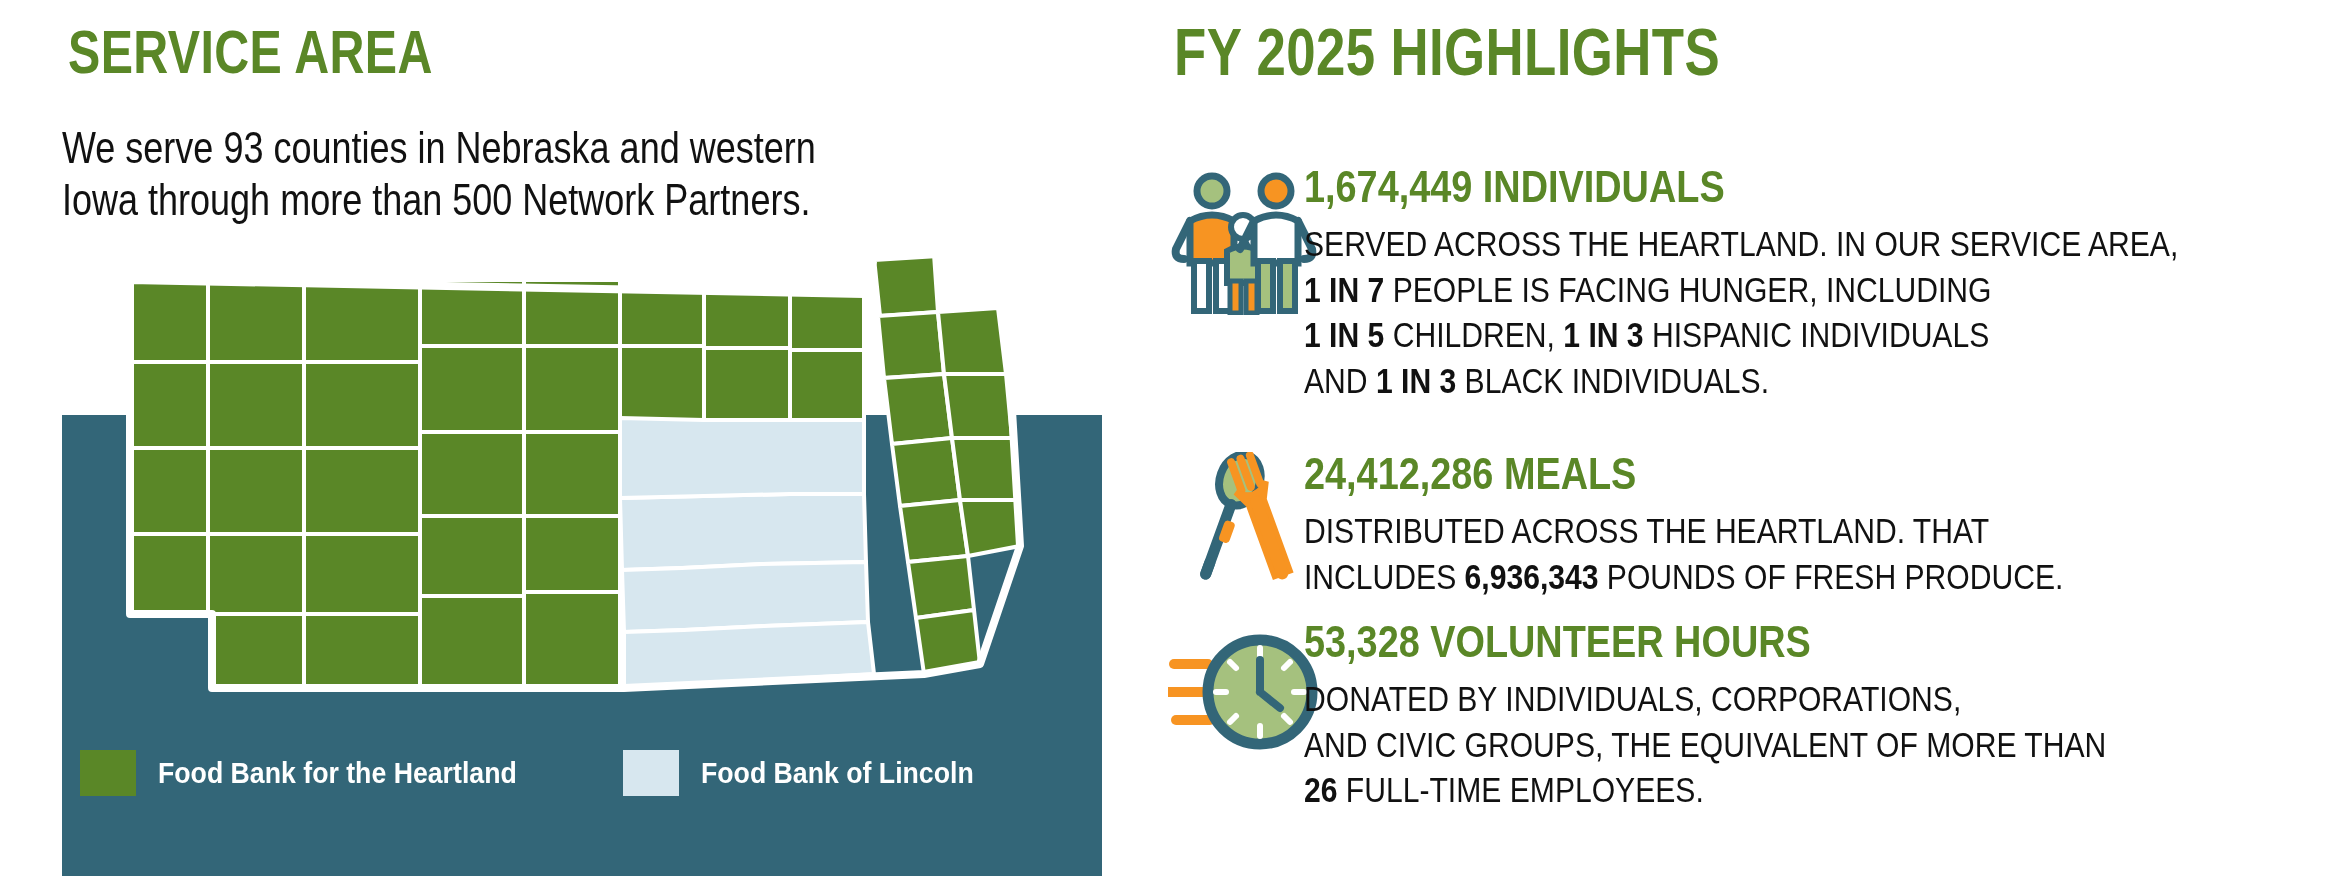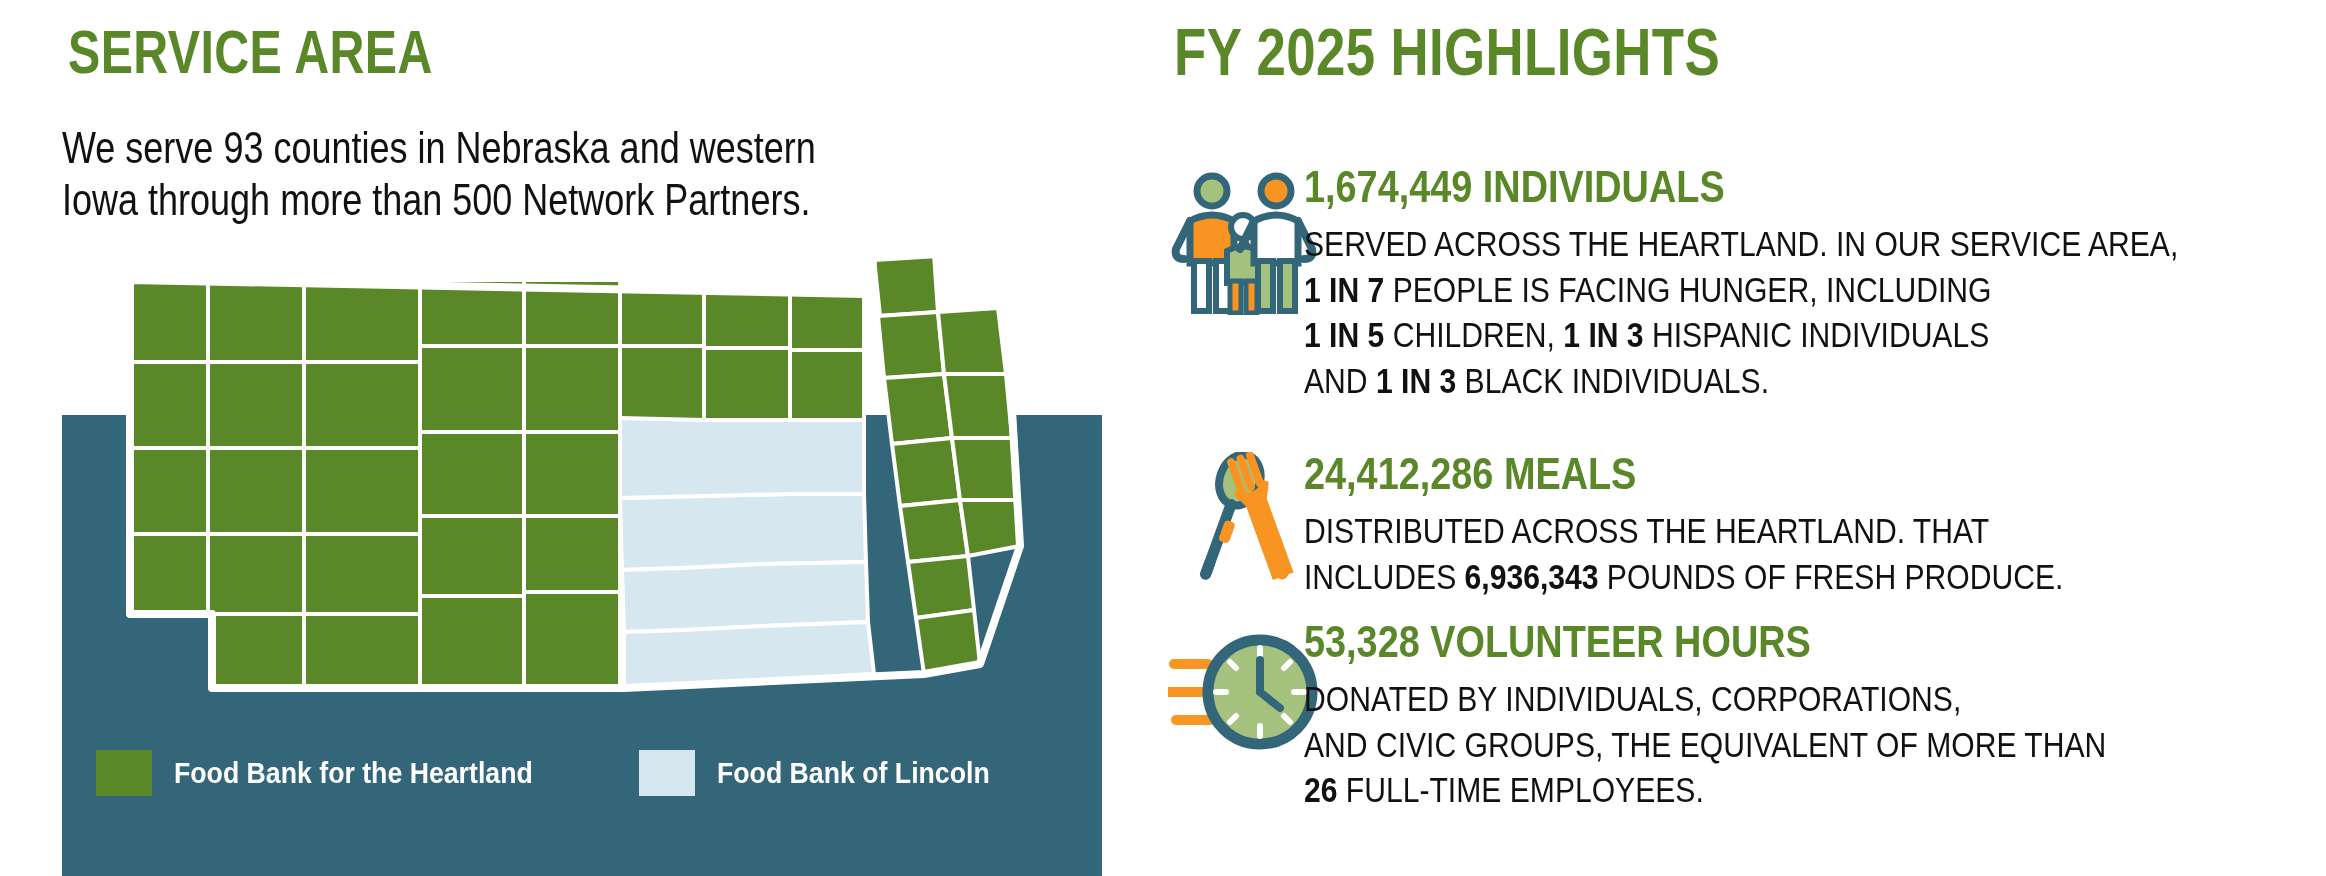--- a/index.html
+++ b/index.html
@@ -29,21 +29,21 @@
   .map-panel {
     position:absolute; left:62px; top:415px;
     width:1040px; height:461px;
     background:#336678;
   }
 
   .map-wrap { position:absolute; left:62px; top:250px; width:1040px; height:460px; }
   .map-svg { display:block; width:1040px; height:460px; }
 
   
-  .legend { position:absolute; left:96px; top:750px; width:960px; height:56px; }
+  .legend { position:absolute; left:80px; top:750px; width:960px; height:56px; }
   .legend-item { position:absolute; top:0; display:flex; align-items:center; }
   .legend-item.first { left:0px; }
   .legend-item.second { left:530px;margin-left:13px; }
   .legend-swatch { width:56px; height:46px; flex:0 0 auto; }
   .sw-green { background:#5a8727; }
   .sw-blue  { background:#d7e7ef; }
   .legend-label {
     margin-left:22px; color:#ffffff; font-size:29px; font-weight:bold;
     white-space:nowrap; transform:scaleX(0.92); transform-origin:left center;
   }

